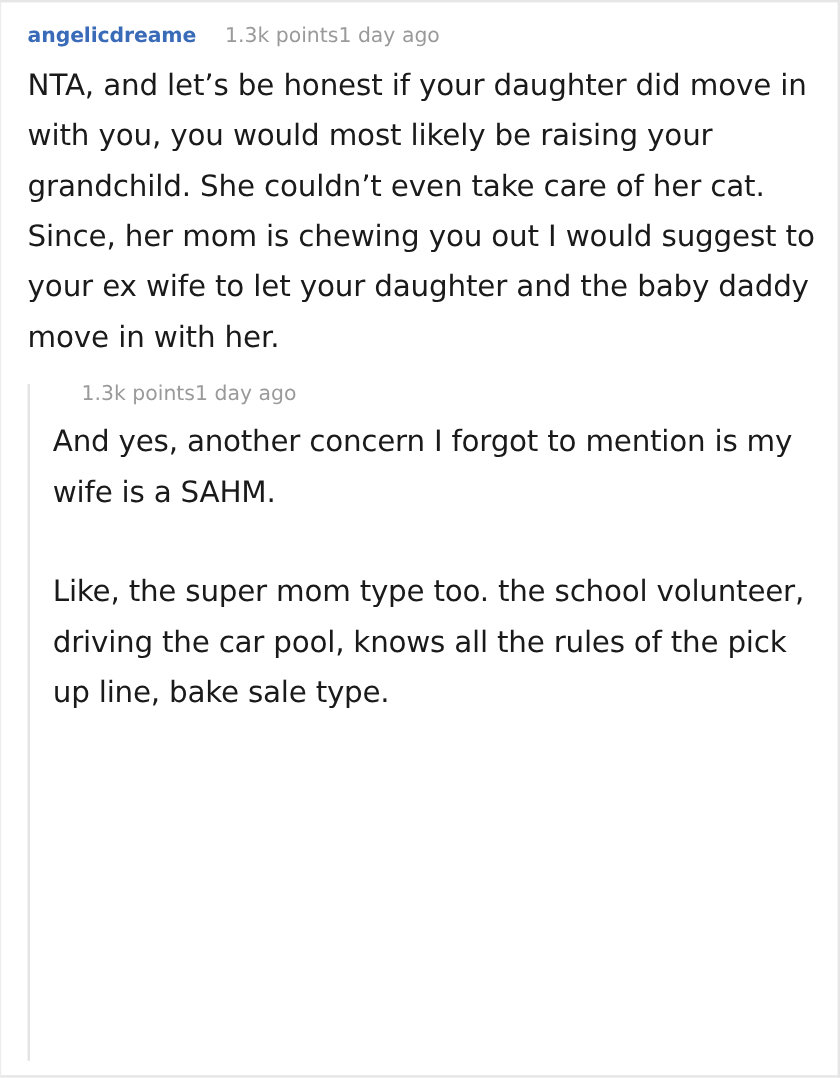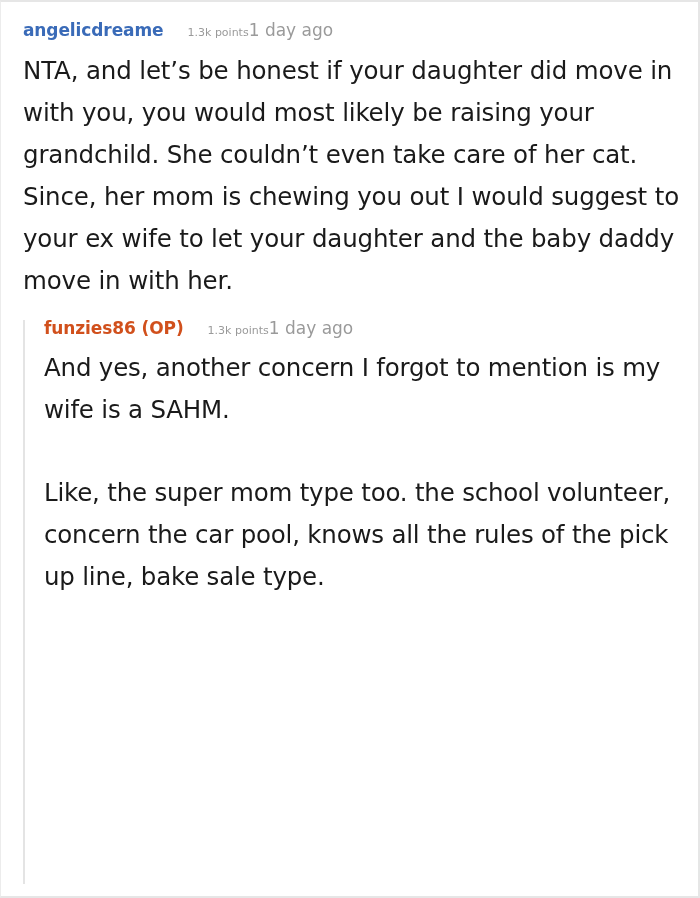--- a/index.html
+++ b/index.html
@@ -37,21 +37,21 @@
     .username {
       font-weight: bold;
       font-size: 17px;
       letter-spacing: -0.1px;
     }
     .username.blue { color: #3a6bb8; text-align: center; }
     .username.orange { color: #d1501c; }
     .points {
       margin-left: 24px;
       color: #9a9a9a;
-      font-size: 11px;
+      font-size: 17px;
     }
     .time {
       color: #9a9a9a;
       font-size: 17px;
     }
     .body-text {
       color: #1a1a1a;
       font-size: 24.5px;
       line-height: 42px;
       margin-top: 6px;
@@ -104,24 +104,23 @@
     </div>
     <div class="body-text">
       <p>NTA, and let’s be honest if your daughter did move in with you, you would most likely be raising your grandchild. She couldn’t even take care of her cat. Since, her mom is chewing you out I would suggest to your ex wife to let your daughter and the baby daddy move in with her.</p>
     </div>
   </div>
 
   <div class="reply">
     <div class="thread-line"></div>
     <div class="reply-inner">
       <div class="meta">
-        <span class="username orange">funzies86 (OP)</span>
         <span class="points">1.3k points</span>
         <span class="time">1 day ago</span>
       </div>
       <div class="body-text">
         <p>And yes, another concern I forgot to mention is my wife is a SAHM.</p>
-        <p>Like, the super mom type too. the school volunteer, concern the car pool, knows all the rules of the pick up line, bake sale type.</p>
+        <p>Like, the super mom type too. the school volunteer, driving the car pool, knows all the rules of the pick up line, bake sale type.</p>
       </div>
     </div>
   </div>
 
 </div>
 
 </body></html>

